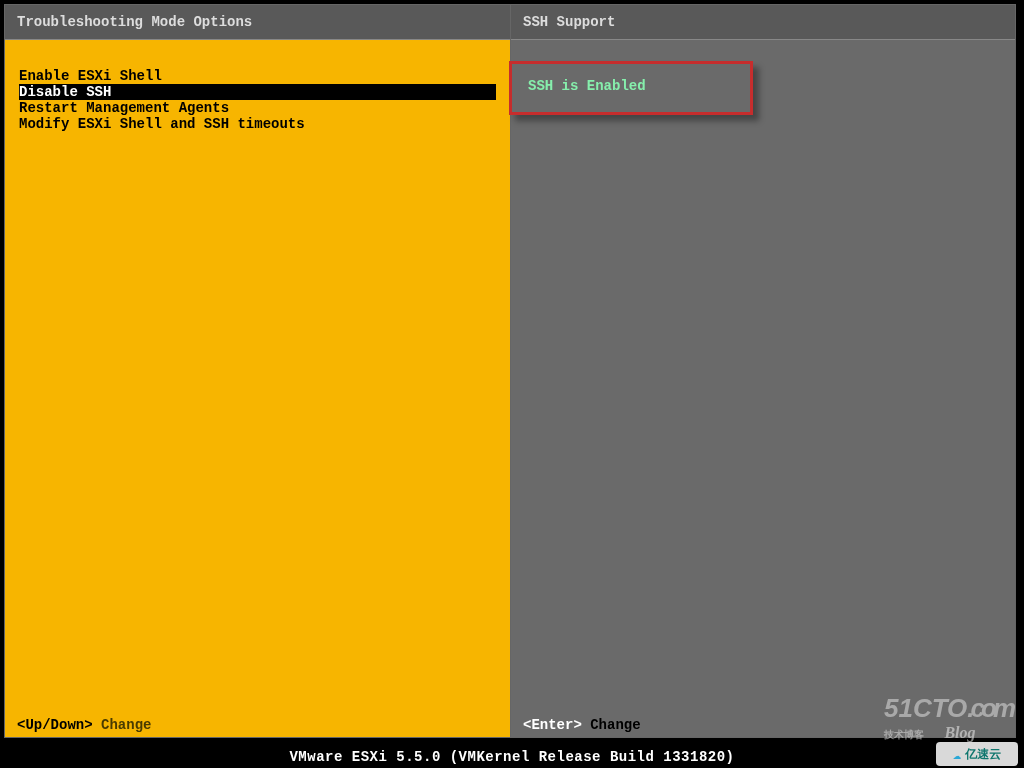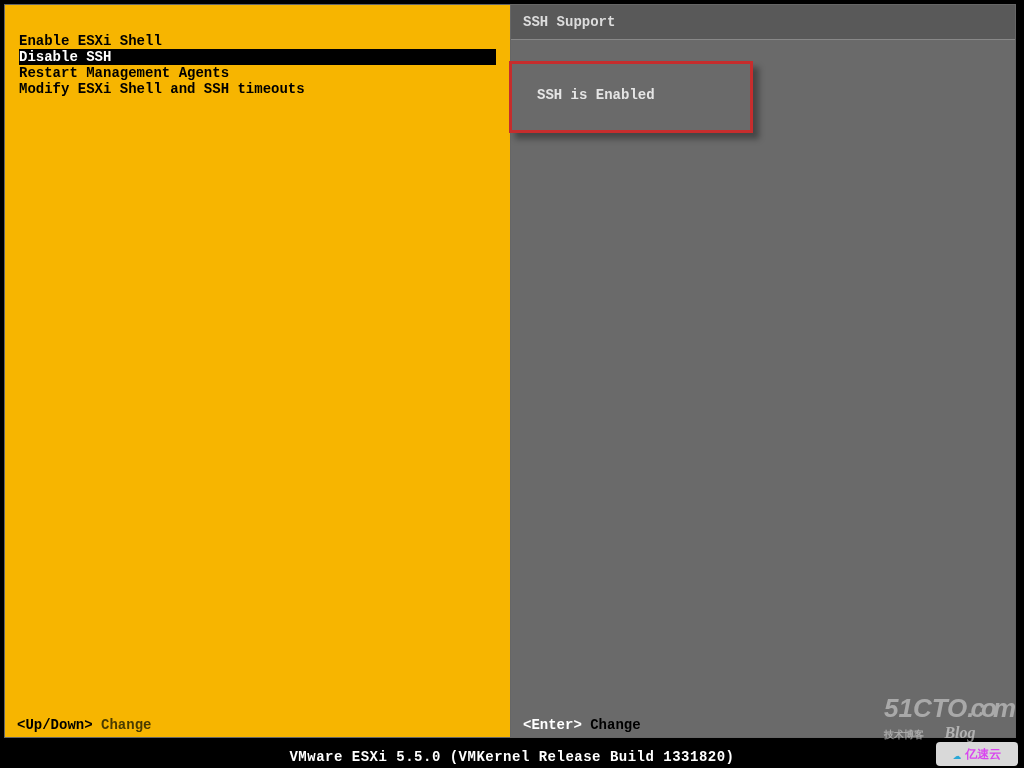--- a/index.html
+++ b/index.html
@@ -97,22 +97,22 @@
     top: 21px;
     left: -2px;
     width: 244px;
     padding: 10px 10px 14px 12px;
     border: 3px solid #c62d2d;
     box-sizing: border-box;
     box-shadow: 6px 6px 6px rgba(0,0,0,0.35);
     background: #6a6a6a;
   }
   .detail-status {
-    color: #e5e5e5;
-    margin: 13px;
+    color: #86efac;
+    margin: 4px;
   }
   .detail-desc {
     color: #cfcfcf;
     margin: 18px 0 0 0;
   }
 
   .hint-bar {
     height: 24px;
     line-height: 24px;
     padding: 0 12px;
@@ -193,32 +193,33 @@
     gap: 4px;
     pointer-events: none;
   }
   .yisu-icon {
     font-size: 14px;
     color: #2aa7d6;
   }
   .yisu-text {
     font-family: "Microsoft YaHei", sans-serif;
     font-size: 12px;
-    color: #d946ef;
+    color: #0f766e;
     font-weight: bold;
   }
 </style>
 </head>
 <body>
 
 <div class="screen">
 
   <div class="panes">
 
     <div class="pane-left">
+      <div class="pane-title">Troubleshooting Mode Options</div>
       <div class="pane-body">
         <ul class="menu-list">
           <li class="menu-item">Enable ESXi Shell</li>
           <li class="menu-item selected">Disable SSH</li>
           <li class="menu-item">Restart Management Agents</li>
           <li class="menu-item">Modify ESXi Shell and SSH timeouts</li>
         </ul>
       </div>
       <div class="hint-bar">
         <span>&lt;Up/Down&gt;</span>

